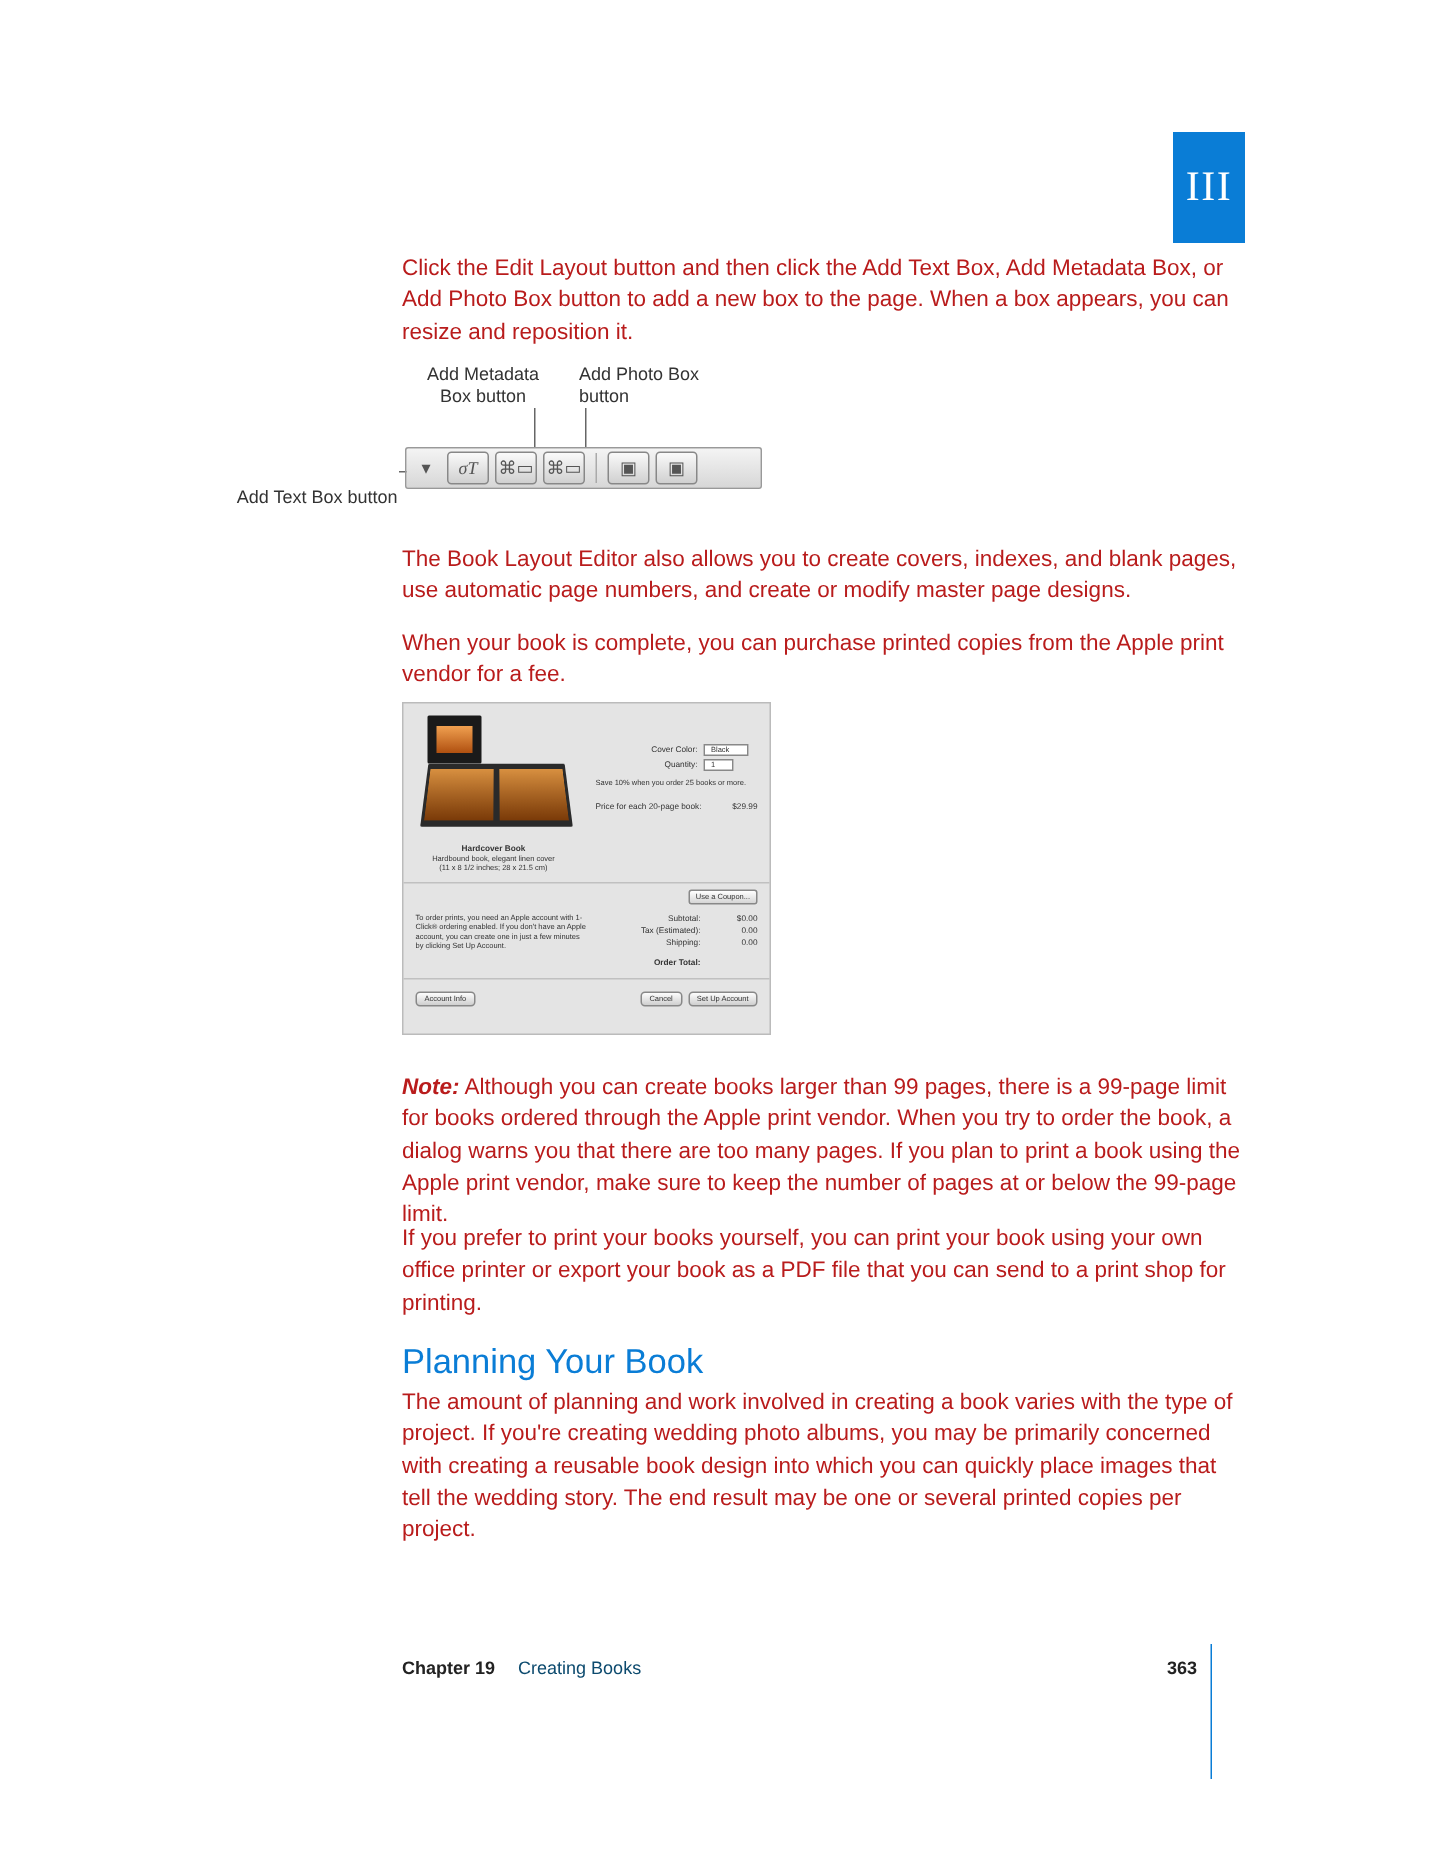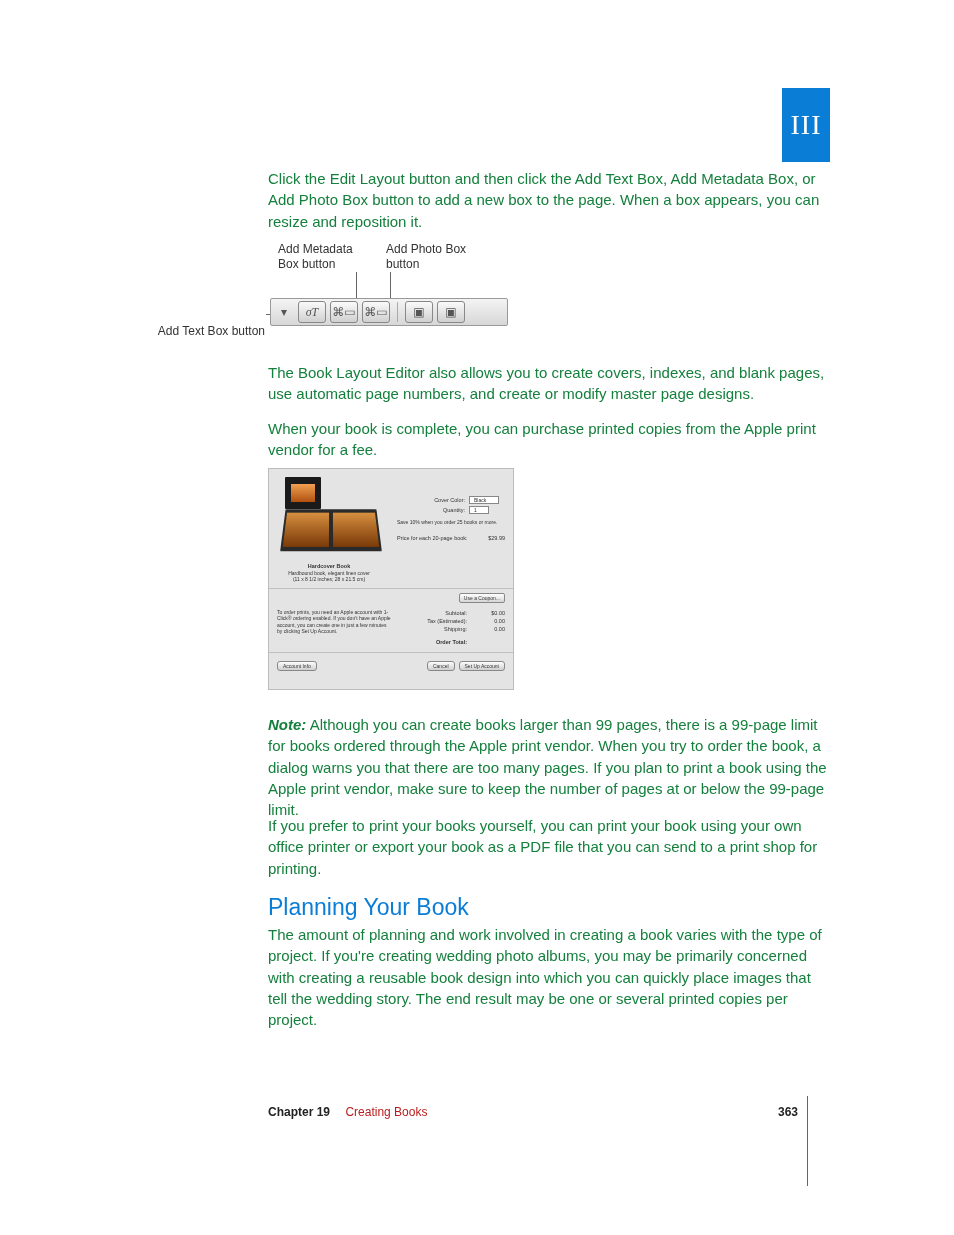--- a/index.html
+++ b/index.html
@@ -34,21 +34,21 @@
     font-weight: 400;
     font-size: 28px;
     letter-spacing: 1px;
   }
   .body-text {
     position: absolute;
     left: 268px;
     width: 564px;
     font-size: 15px;
     line-height: 1.42;
-    color: #15803d;
+    color: #b91c1c;
   }
   .p1 { top: 168px; }
   .p2 { top: 362px; }
   .p3 { top: 418px; }
   .note-label { font-style: italic; font-weight: 700; }
   .p4 { top: 714px; }
   .p5 { top: 815px; }
   .heading1 {
     position: absolute;
     left: 268px;
@@ -65,21 +65,21 @@
     position: absolute;
     left: 150px;
     top: 242px;
     height: 100px;
     width: 400px;
     font-size: 12px;
     color: #333;
   }
   .callout {
     position: absolute;
-    text-align: left;
+    text-align: center;
     white-space: pre;
     line-height: 1.25;
   }
   .callout.text-btn { left: 0px; top: 82px; text-align: right; width: 115px; }
   .callout.meta-btn { left: 128px; top: 0px; width: 88px; }
   .callout.photo-btn { left: 236px; top: 0px; width: 88px; text-align:left;}
   .toolbar-bar {
     position: absolute;
     left: 120px;
     top: 56px;
@@ -265,21 +265,21 @@
     position: absolute;
     left: 268px;
     right: 118px;
     top: 1105px;
     display: flex;
     justify-content: space-between;
     align-items: center;
     font-size: 12px;
   }
   .footer-left .chap { font-weight: 700; margin-right: 12px; }
-  .footer-left .title { color: #b91c1c; }
+  .footer-left .title { color: #0c4a6e; }
   .footer-right { font-weight: 700; }
   .footer-rule {
     position: absolute;
     right: 108px;
     top: 1096px;
     width: 1px;
     height: 90px;
     background: #0a7dd6;
   }
 </style>

